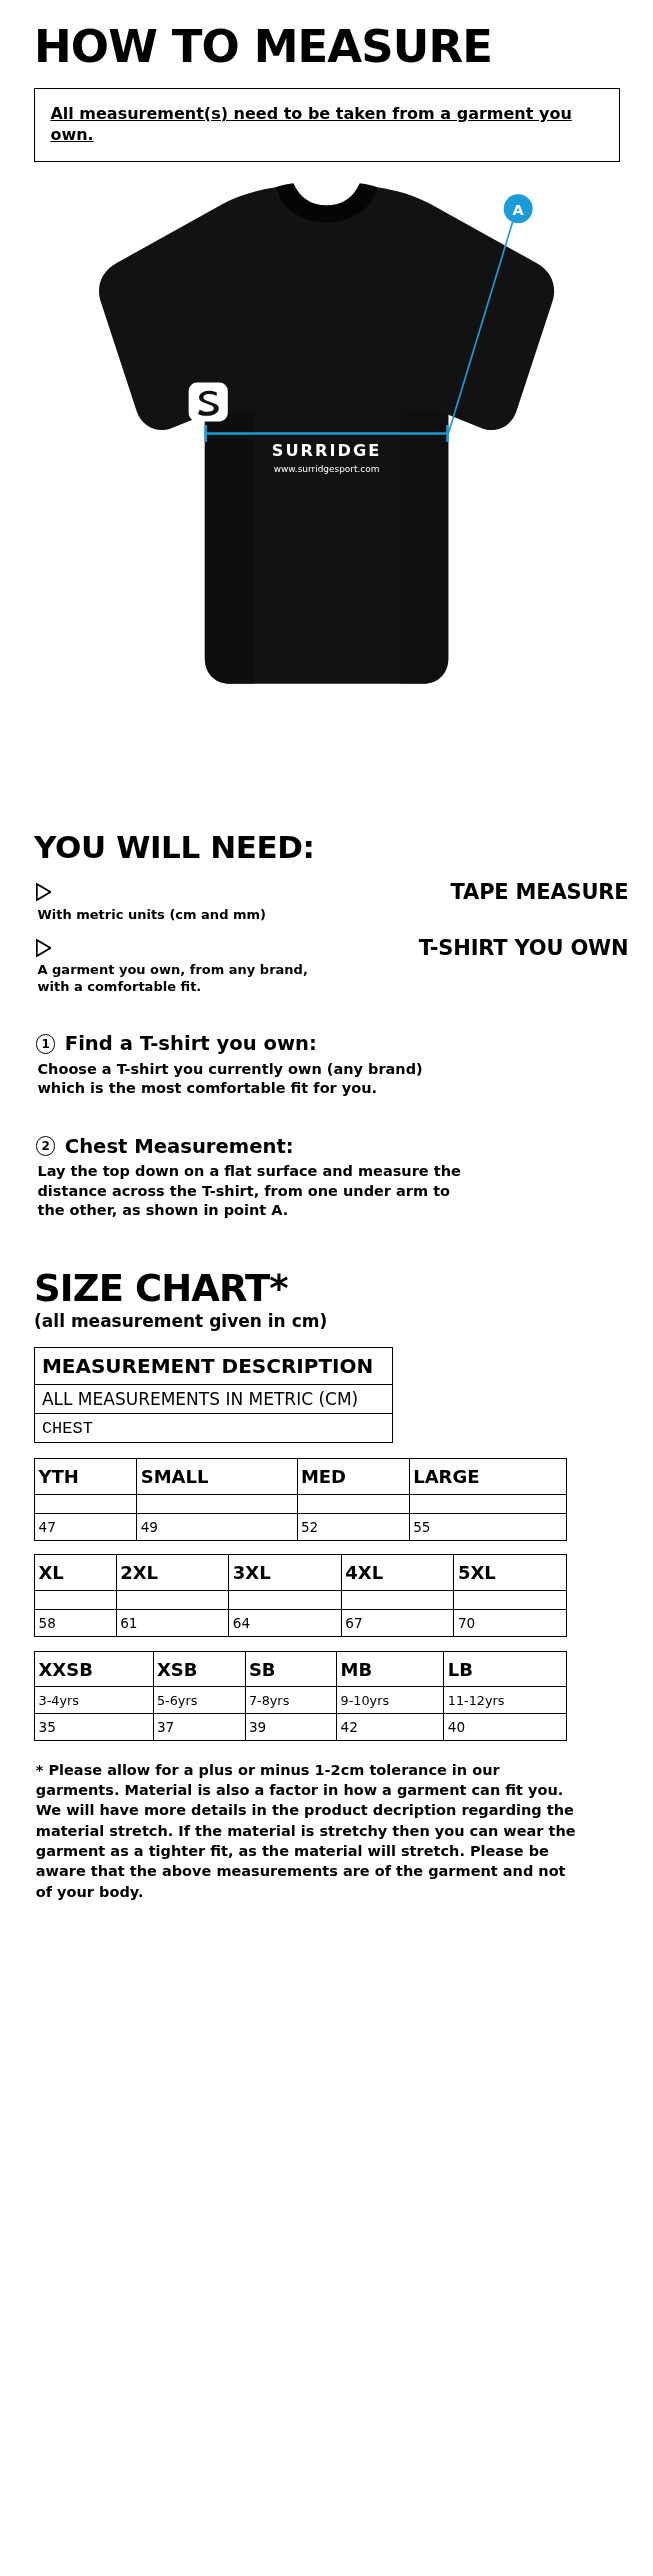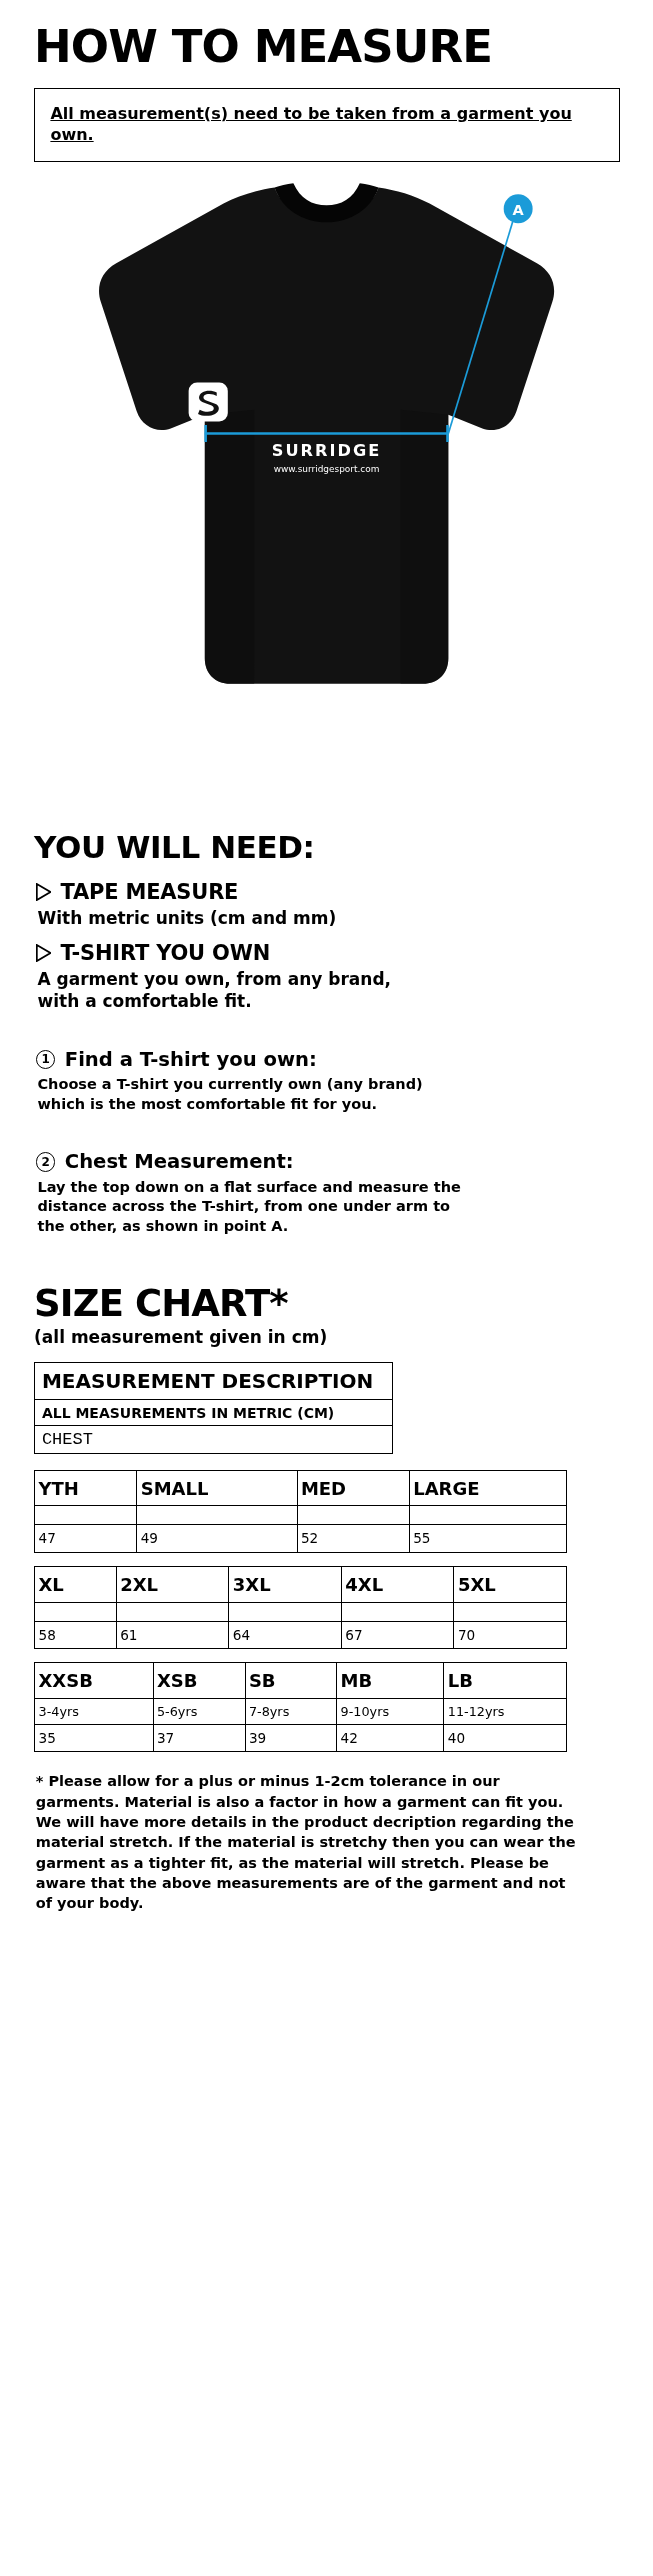--- a/index.html
+++ b/index.html
@@ -68,28 +68,29 @@
   }
 
   
   .need-item { margin: 0 0 12px 10.2px; }
   .need-title {
     display: flex;
     align-items: center;
     font-size: 21px;
     font-weight: bold;
     letter-spacing: -0.2px;
+    justify-content: space-between;
   }
   .tri-outline {
     width: 15.3px; height: 18px;
     margin-right: 9.4px;
     flex: 0 0 auto;
   }
   .need-desc {
-    font-size: 17px;
+    font-size: 13px;
     font-weight: bold;
     line-height: 1.3;
     margin: 2.6px 0 0 1.7px;
   }
 
   .step-item { margin: 0 0 12px 10.2px; }
   .step-title {
     display: flex;
     align-items: center;
     font-size: 19.6px;
@@ -130,21 +131,21 @@
     border: 1.7px solid #000;
     padding: 3.4px 6.8px;
     font-size: 13.6px;
     font-weight: bold;
   }
   .desc-table td {
     text-align: left;
     border: 1.7px solid #000;
   }
   .desc-head { font-size: 20px; font-weight: bold; padding: 6px 6.8px; }
-  .desc-sub  { font-size: 14px; font-weight: bold; padding: 4.3px 6.8px; }
+  .desc-sub  { font-size: 17px; font-weight: normal; padding: 4.3px 6.8px; }
   .desc-row  { font-size: 17px; font-weight: normal; padding: 4.3px 6.8px; font-family: Liberation Mono, monospace; }
   .size-head td { font-size: 18px; font-weight: bold; padding: 6.8px 3.4px; }
   .size-blank td { height: 19px; }
   .size-val td { font-size: 13.6px; font-weight: normal; padding: 5.1px 3.4px; }
   .size-age td { font-size: 12.8px; font-weight: normal; padding: 5.1px 3.4px; }
 
   
   .footnote {
     font-size: 14.5px;
     font-weight: bold;

